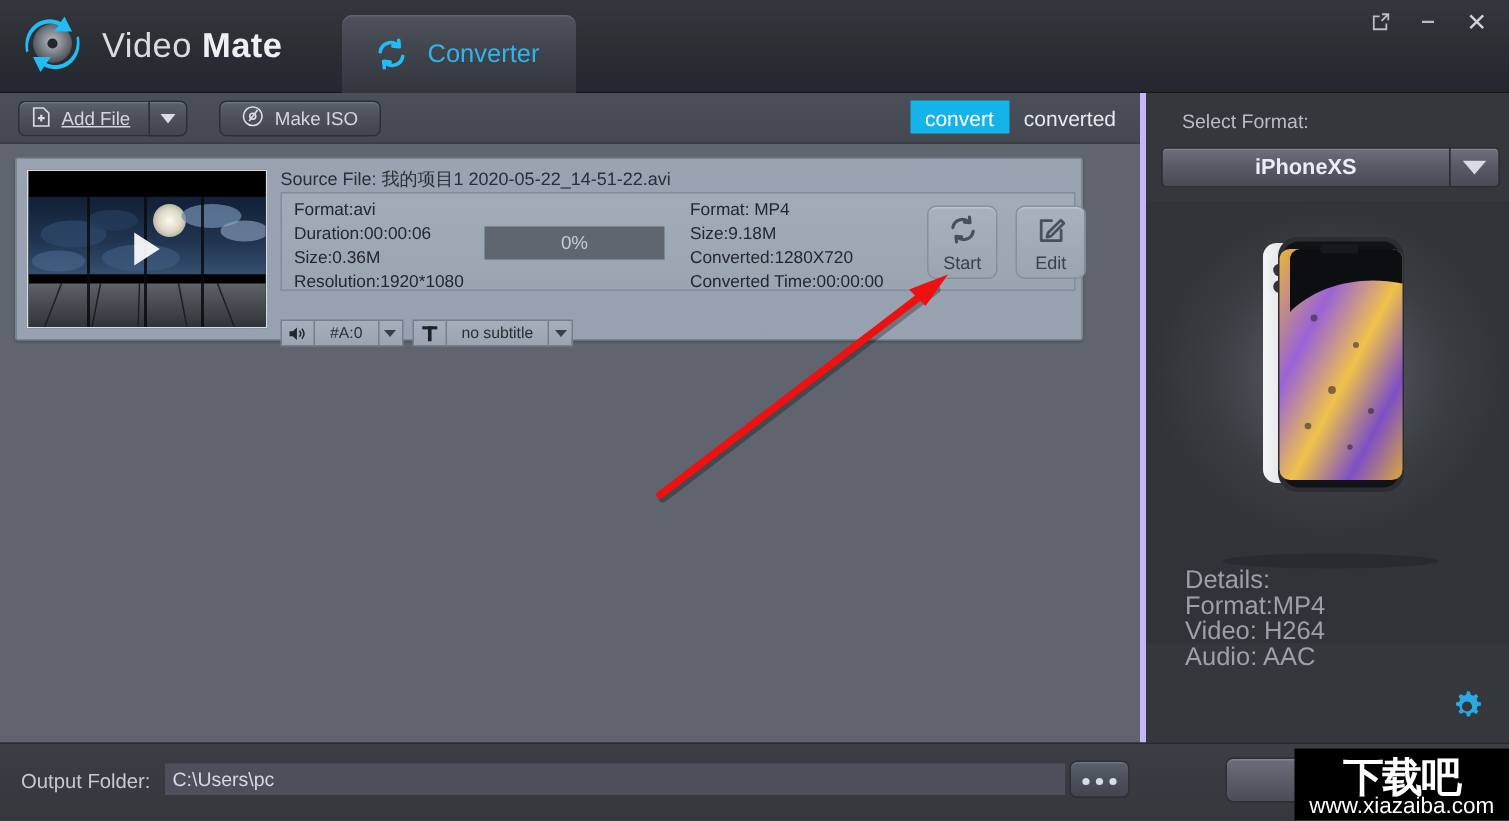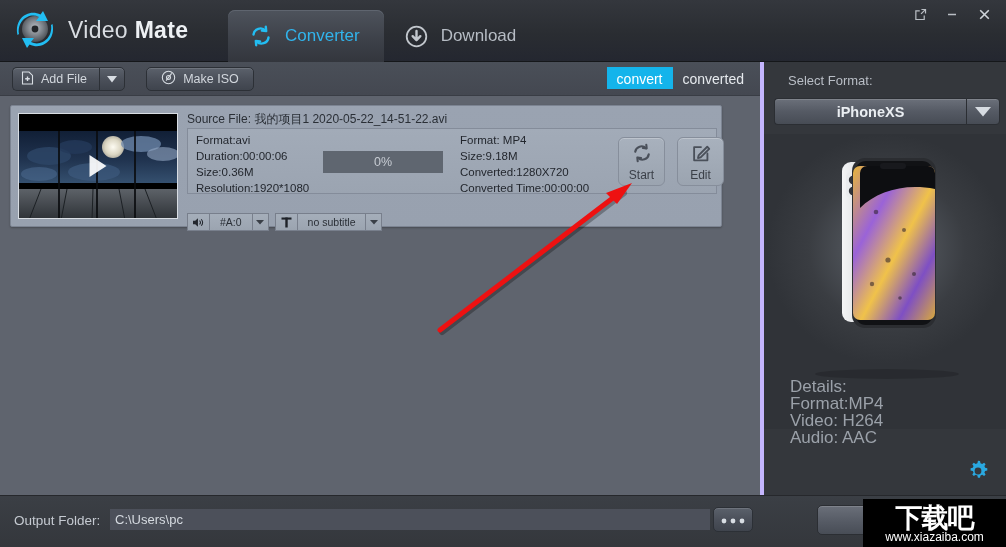--- a/index.html
+++ b/index.html
@@ -63,21 +63,21 @@
   .btn3d {
     display: inline-flex; align-items: center; justify-content: center; gap: 7px;
     background: linear-gradient(180deg,#5b616b 0%,#4b505a 50%,#3f444d 100%);
     border: 1px solid #2c3036;
     border-radius: 5px;
     color: #d2d7dd; font-size: 12.5px;
     box-shadow: inset 0 1px 0 rgba(255,255,255,.12);
     cursor: pointer; user-select: none;
   }
   #add-file-group { position: absolute; left: 12px; top: 67px; display: flex; height: 24px;}
-  #add-file-btn { height: 24px; padding: 0 12px 0 8px; border-radius: 5px 0 0 5px; border-right: none; }
+  #add-file-btn { height: 24px; padding: 0 12px 0 8px; border-radius: 5px 0 0 5px; border-right: none; text-decoration: underline; }
   #add-file-caret { height: 24px; width: 26px; border-radius: 0 5px 5px 0; }
   #make-iso-btn { position: absolute; left: 146px; top: 67px; height: 24px; width: 108px; }
 
   .seg {
     position: absolute; right: 252px; top: 67px;
     display: flex; height: 22px; font-size: 14px;
   }
   .seg > div { padding: 1px 10px 0; display:flex; align-items:center; cursor:pointer; }
   .seg .on { background: #14b4eb; color: #ffffff; }
   .seg .off { color: #e6eaee; }
@@ -219,21 +219,21 @@
   }
 
   
   #annotation-arrow { position: absolute; left: 0; top: 0; width: 1006px; height: 547px; pointer-events: none; }
   #watermark {
     position: absolute; right: 0; bottom: 0; width: 143px; height: 48px;
     background: #000;
     display: flex; flex-direction: column; align-items: center; justify-content: center;
   }
   #watermark .wm-cn { color: #fff; font-size: 27px; font-weight: 700; line-height: 28px; letter-spacing: -1px; }
-  #watermark .wm-url { color: #fff; font-size: 12px; line-height: 11px; }
+  #watermark .wm-url { color: #fff; font-size: 15px; line-height: 11px; }
 </style>
 </head>
 <body>
 
 <div id="app">
 
   <div class="titlebar">
 
     <div class="brand">
       <span class="logo">
@@ -261,29 +261,20 @@
           <svg width="24" height="24" viewBox="0 0 24 24" fill="none" stroke="#22bdf2" stroke-width="2.4" stroke-linecap="round">
             <path d="M4.5 10.5 A7 7 0 0 1 16.5 6.6"></path>
             <path d="M19.5 13.5 A7 7 0 0 1 7.5 17.4"></path>
             <path d="M16.8 2.8 L17.2 7.1 L12.9 6.6" stroke-linejoin="round"></path>
             <path d="M7.2 21.2 L6.8 16.9 L11.1 17.4" stroke-linejoin="round"></path>
           </svg>
         </span>
         <span>Converter</span>
       </div>
 
-      <div class="tab">
-        <span class="ticon">
-          <svg width="25" height="25" viewBox="0 0 24 24" fill="none" stroke="#c2c7cd" stroke-width="1.7">
-            <circle cx="12" cy="12" r="9.4"></circle>
-            <path d="M12 6.6 V15.4 M8.3 11.7 L12 15.6 L15.7 11.7" stroke-width="2.3" stroke-linecap="round" stroke-linejoin="round"></path>
-          </svg>
-        </span>
-        <span>Download</span>
-      </div>
 
     </div>
 
     <div class="wctrls">
       <div class="wbtn">
         <svg width="13" height="13" viewBox="0 0 14 14" fill="none" stroke="#b9bec4" stroke-width="1.3">
           <path d="M8 1.6 H12.4 V6"></path>
             <path d="M12.2 1.8 L7.6 6.4"></path>
           <path d="M11 8.2 V12.4 H2 V3.2 H6.2"></path>
         </svg>

